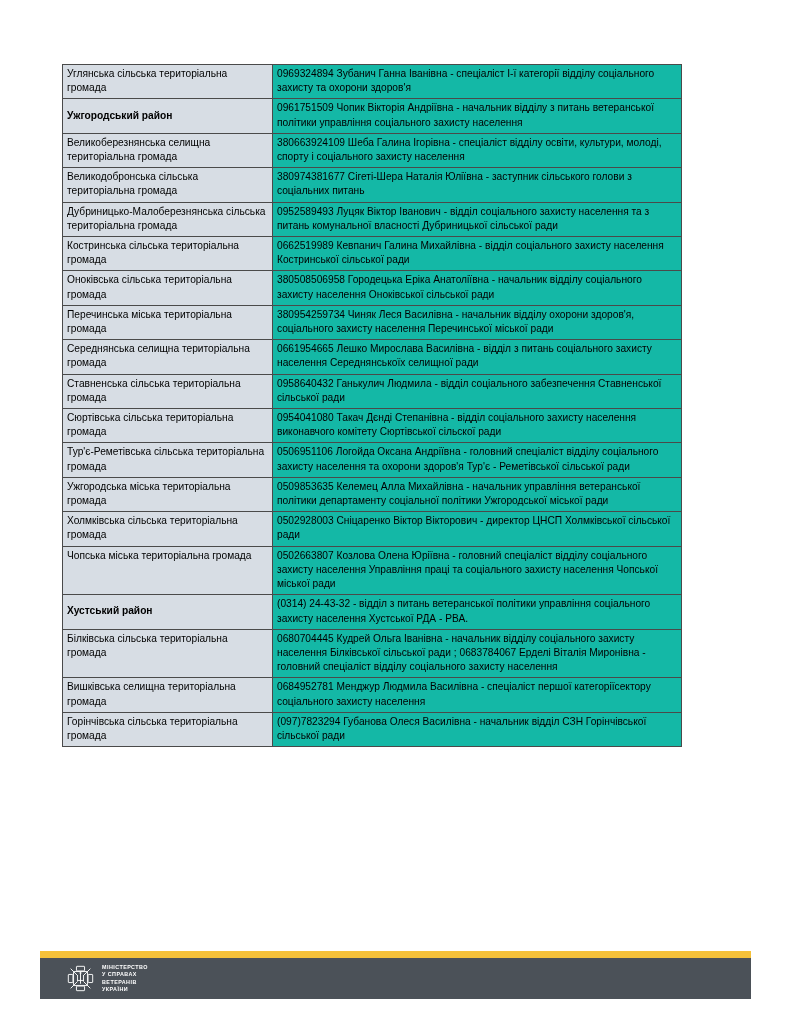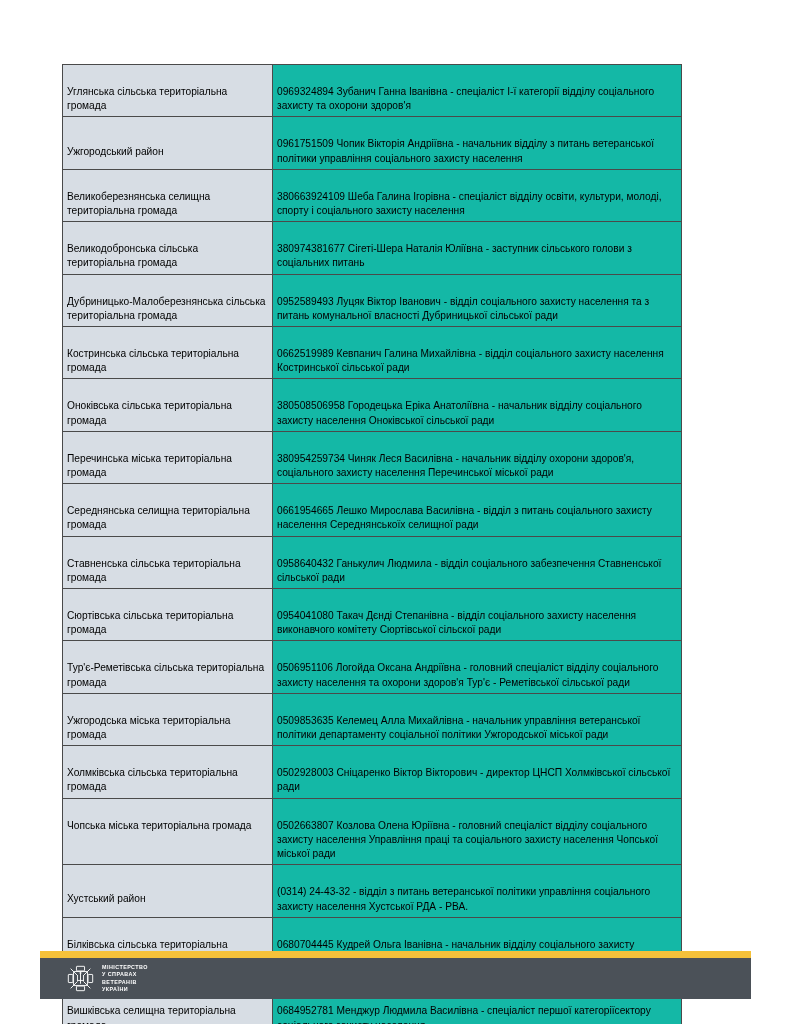--- a/index.html
+++ b/index.html
@@ -36,39 +36,39 @@
     width: 619px;
     table-layout: fixed;
     background: #ffffff;
   }
 
   table.contacts col.c-left  { width: 210px; }
   table.contacts col.c-right { width: 409px; }
 
   table.contacts td {
     border: 1px solid #4a4a4a;
-    padding: 20px 4px 3px 4px;
+    padding: 2px 4px 3px 4px;
     vertical-align: top;
     font-size: 10.2px;
     line-height: 14.2px;
     color: #000000;
     word-wrap: break-word;
     overflow-wrap: break-word;
   }
 
   td.name-cell {
     background: #d7dde4;
   }
 
   td.info-cell {
     background: #14b8a6;
   }
 
   tr.district td.name-cell {
-    font-weight: normal;
+    font-weight: bold;
     vertical-align: middle;
   }
   tr.district td.info-cell {
     vertical-align: middle;
     margin-left: 41px;
   }
 
   
   .footer {
     position: absolute;

